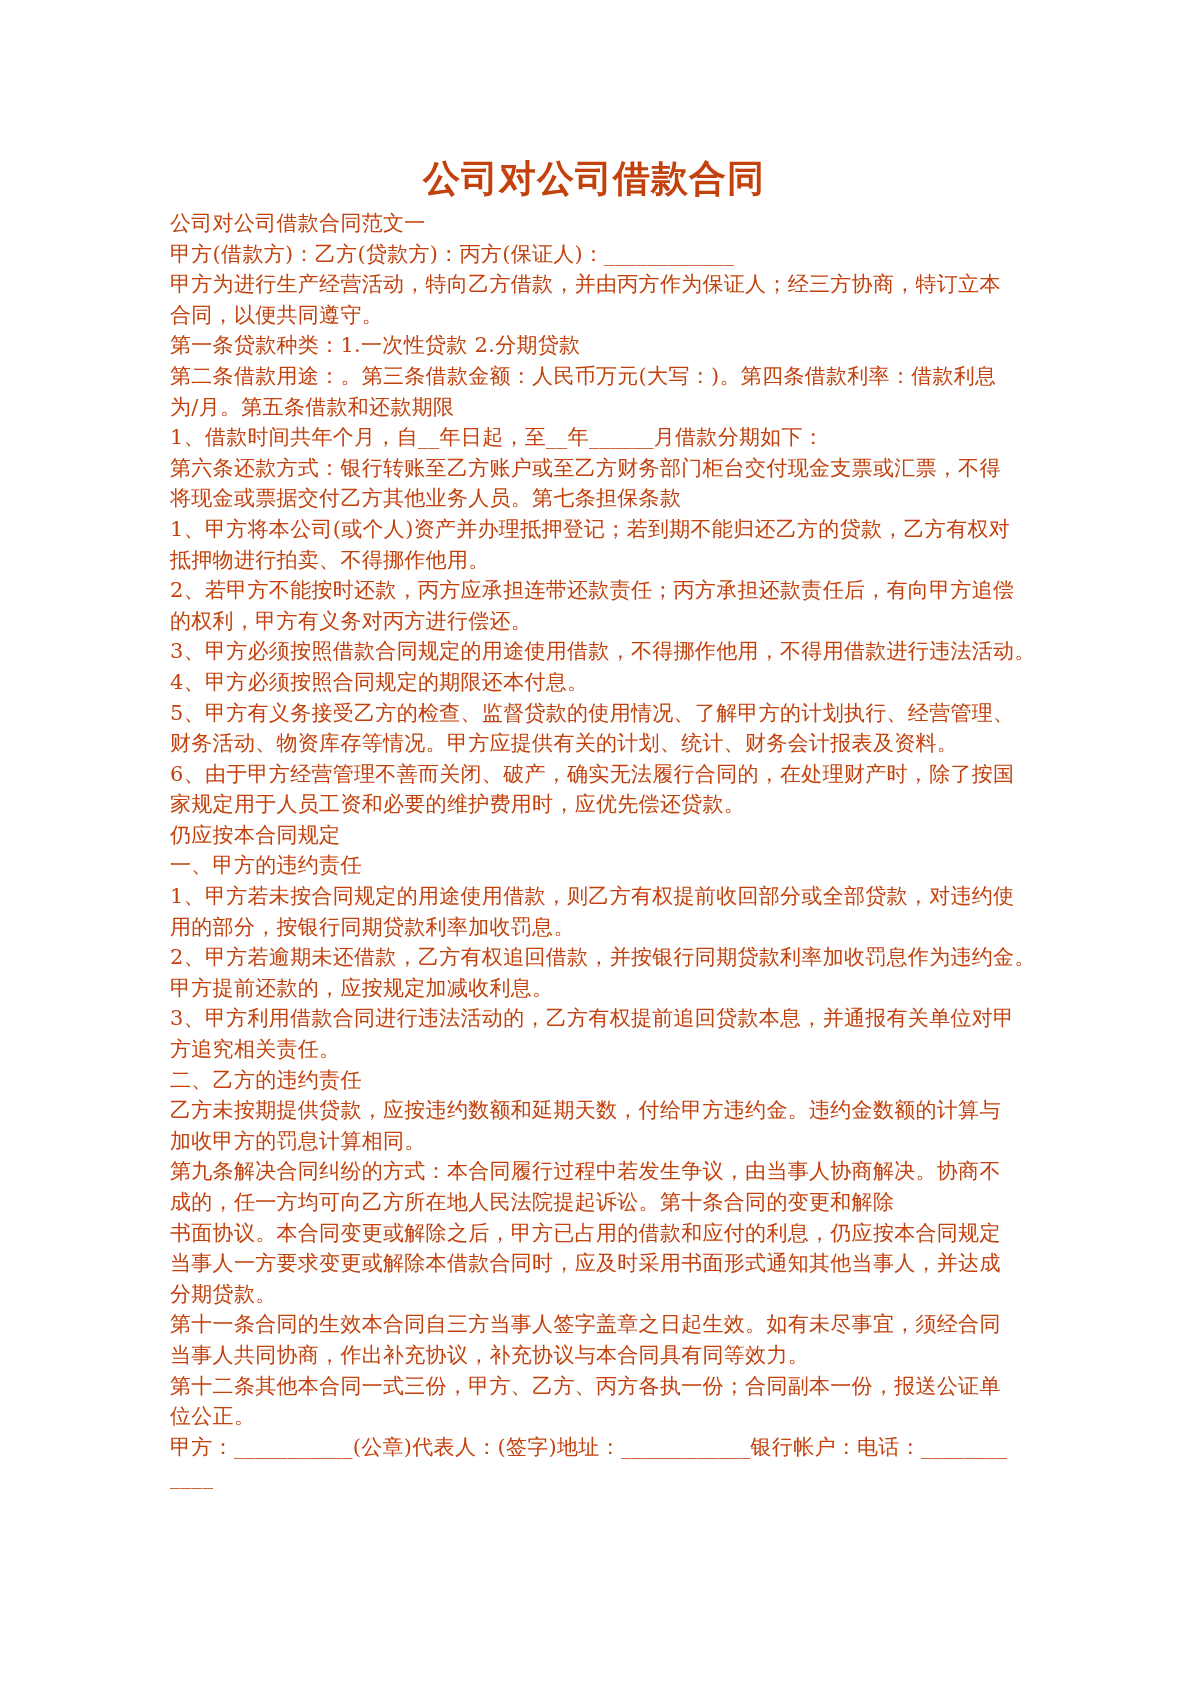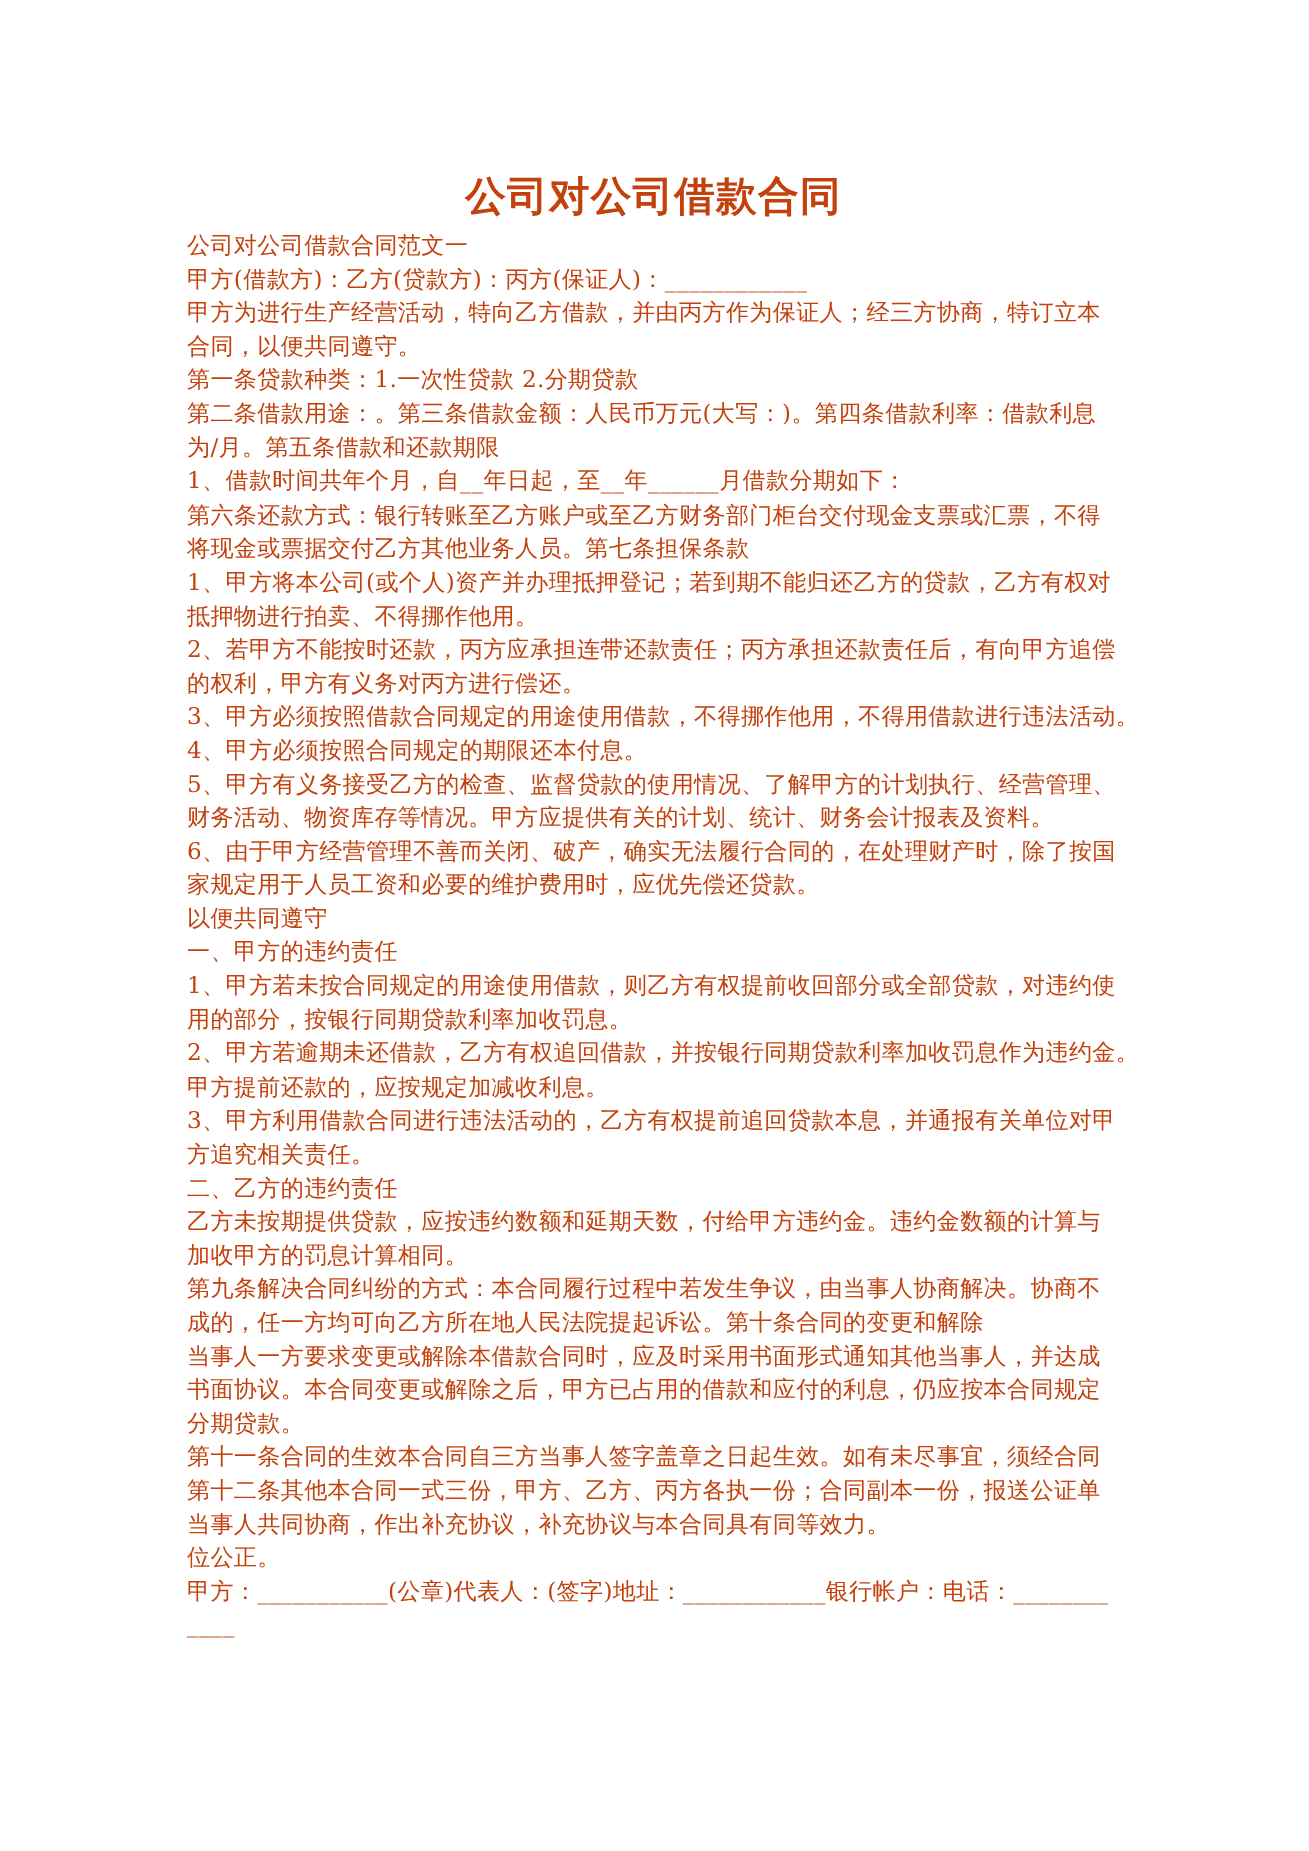--- a/index.html
+++ b/index.html
@@ -38,36 +38,36 @@
       <div class="line">1、甲方将本公司(或个人)资产并办理抵押登记；若到期不能归还乙方的贷款，乙方有权对</div>
       <div class="line">抵押物进行拍卖、不得挪作他用。</div>
       <div class="line">2、若甲方不能按时还款，丙方应承担连带还款责任；丙方承担还款责任后，有向甲方追偿</div>
       <div class="line">的权利，甲方有义务对丙方进行偿还。</div>
       <div class="line">3、甲方必须按照借款合同规定的用途使用借款，不得挪作他用，不得用借款进行违法活动。</div>
       <div class="line">4、甲方必须按照合同规定的期限还本付息。</div>
       <div class="line">5、甲方有义务接受乙方的检查、监督贷款的使用情况、了解甲方的计划执行、经营管理、</div>
       <div class="line">财务活动、物资库存等情况。甲方应提供有关的计划、统计、财务会计报表及资料。</div>
       <div class="line">6、由于甲方经营管理不善而关闭、破产，确实无法履行合同的，在处理财产时，除了按国</div>
       <div class="line">家规定用于人员工资和必要的维护费用时，应优先偿还贷款。</div>
-      <div class="line">以便共同遵守</div>
+      <div class="line">仍应按本合同规定</div>
       <div class="line">一、甲方的违约责任</div>
       <div class="line">1、甲方若未按合同规定的用途使用借款，则乙方有权提前收回部分或全部贷款，对违约使</div>
       <div class="line">用的部分，按银行同期贷款利率加收罚息。</div>
       <div class="line">2、甲方若逾期未还借款，乙方有权追回借款，并按银行同期贷款利率加收罚息作为违约金。</div>
       <div class="line">甲方提前还款的，应按规定加减收利息。</div>
       <div class="line">3、甲方利用借款合同进行违法活动的，乙方有权提前追回贷款本息，并通报有关单位对甲</div>
       <div class="line">方追究相关责任。</div>
       <div class="line">二、乙方的违约责任</div>
       <div class="line">乙方未按期提供贷款，应按违约数额和延期天数，付给甲方违约金。违约金数额的计算与</div>
       <div class="line">加收甲方的罚息计算相同。</div>
       <div class="line">第九条解决合同纠纷的方式：本合同履行过程中若发生争议，由当事人协商解决。协商不</div>
       <div class="line">成的，任一方均可向乙方所在地人民法院提起诉讼。第十条合同的变更和解除</div>
+      <div class="line">书面协议。本合同变更或解除之后，甲方已占用的借款和应付的利息，仍应按本合同规定</div>
       <div class="line">当事人一方要求变更或解除本借款合同时，应及时采用书面形式通知其他当事人，并达成</div>
-      <div class="line">书面协议。本合同变更或解除之后，甲方已占用的借款和应付的利息，仍应按本合同规定</div>
       <div class="line">分期贷款。</div>
       <div class="line">第十一条合同的生效本合同自三方当事人签字盖章之日起生效。如有未尽事宜，须经合同</div>
+      <div class="line">当事人共同协商，作出补充协议，补充协议与本合同具有同等效力。</div>
       <div class="line">第十二条其他本合同一式三份，甲方、乙方、丙方各执一份；合同副本一份，报送公证单</div>
-      <div class="line">当事人共同协商，作出补充协议，补充协议与本合同具有同等效力。</div>
       <div class="line">位公正。</div>
       <div class="line">甲方：___________(公章)代表人：(签字)地址：____________银行帐户：电话：________</div>
       <div class="line">____</div>
     </div>
 </div>
 
 </body></html>

